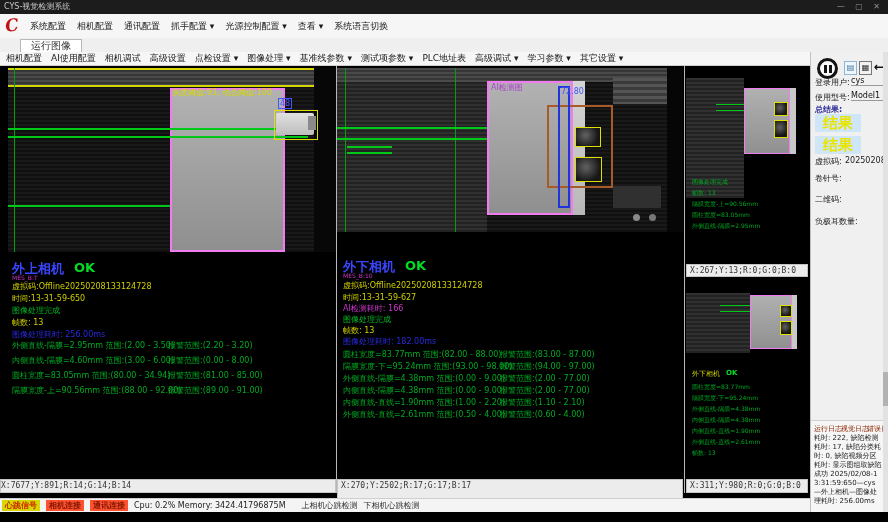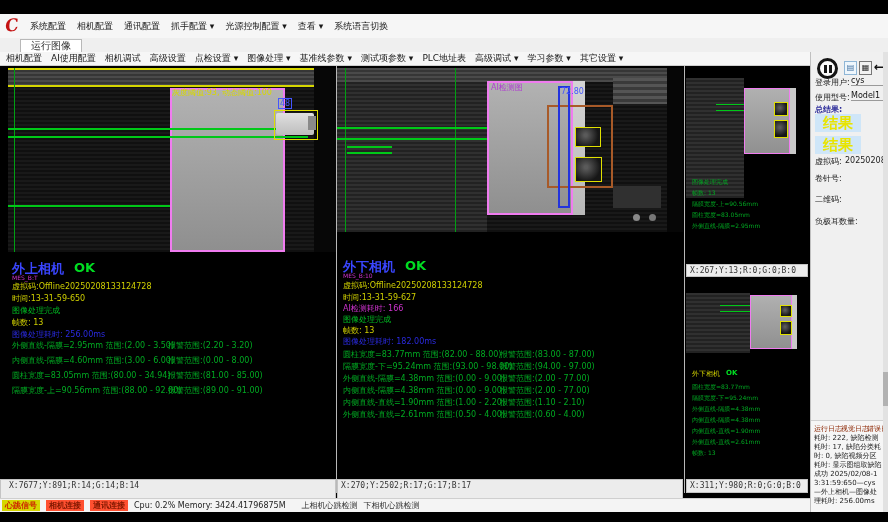--- a/index.html
+++ b/index.html
@@ -81,20 +81,28 @@
   .badge.b2{background:#ff5030;color:#801800;}
   .sbtext{font-size:8px;color:#222;}
   .sblink{font-size:8px;color:#333;}
   .bottomstrip{left:0;top:512px;width:888px;height:10px;background:#000;}
 </style>
 </head>
 <body>
 
 <div class="win">
 
+  <div class="abs titlebar">
+    <span class="t tx">CYS-视觉检测系统</span>
+    <span class="wctl">
+      <span>—</span>
+      <span>▢</span>
+      <span>✕</span>
+    </span>
+  </div>
 
   <div class="abs menubar">
     <span class="logo">C</span>
     <span class="menuitems">
       <span class="mi">系统配置</span>
       <span class="mi">相机配置</span>
       <span class="mi">通讯配置</span>
       <span class="mi">抓手配置 ▾</span>
       <span class="mi">光源控制配置 ▾</span>
       <span class="mi">查看 ▾</span>
@@ -238,21 +246,21 @@
     <span class="abs tx minik" style="left:40px;top:90px;">OK</span>
     <span class="abs tx minig" style="left:6px;top:104px;">圆柱宽度=83.77mm</span>
     <span class="abs tx minig" style="left:6px;top:115px;">隔膜宽度-下=95.24mm</span>
     <span class="abs tx minig" style="left:6px;top:126px;">外侧直线-隔膜=4.38mm</span>
     <span class="abs tx minig" style="left:6px;top:137px;">内侧直线-隔膜=4.38mm</span>
     <span class="abs tx minig" style="left:6px;top:148px;">内侧直线-直线=1.90mm</span>
     <span class="abs tx minig" style="left:6px;top:159px;">外侧直线-直线=2.61mm</span>
     <span class="abs tx minig" style="left:6px;top:170px;">帧数: 13</span>
   </div>
 
-  <div class="abs strip tx" style="left:0;top:479px;width:336px;height:20px;padding-left:8px;">X:7677;Y:891;R:14;G:14;B:14</div>
+  <div class="abs strip tx" style="left:0;top:479px;width:336px;height:14px;padding-left:0;">X:7677;Y:891;R:14;G:14;B:14</div>
   <div class="abs strip tx" style="left:337px;top:479px;width:346px;height:28px;">X:270;Y:2502;R:17;G:17;B:17</div>
   <div class="abs strip tx" style="left:686px;top:479px;width:122px;height:14px;">X:311;Y:980;R:0;G:0;B:0</div>
 
   <div class="abs sidebar">
 
     <div class="pausebtn" style="left:6px;top:6px;">
       <span class="pbar" style="left:4px;"></span>
       <span class="pbar" style="left:9px;"></span>
     </div>
     <div class="sbtn" style="left:33px;top:9px;"><span>▤</span></div>

